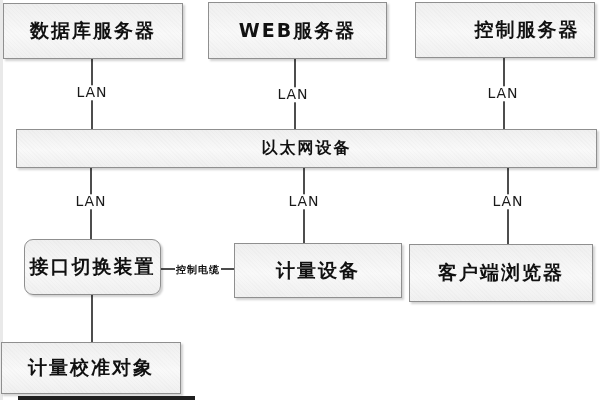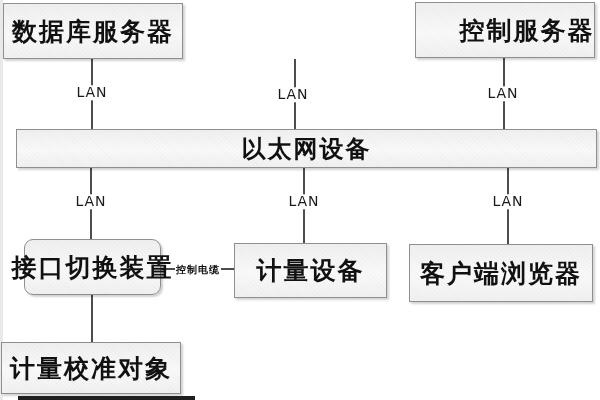--- a/index.html
+++ b/index.html
@@ -23,27 +23,27 @@
     border: 1px solid var(--box-border);
     background:
       repeating-linear-gradient(45deg, rgba(0,0,0,0.015) 0 1px, rgba(0,0,0,0) 1px 3px),
       linear-gradient(180deg, #efefef 0%, #f9f9f9 55%, #f0f0f0 100%);
     box-shadow: 2px 2px 2px rgba(0,0,0,0.18);
     display: flex;
     align-items: center;
     justify-content: center;
   }
   .node-label {
-    font-size: 25px;
+    font-size: 19px;
     font-weight: bold;
     color: var(--text);
     letter-spacing: 2px;
     white-space: nowrap;
   }
-  .node-ethernet .node-label { font-size: 24px; }
+  .node-ethernet .node-label { font-size: 16px; }
   .vline {
     position: absolute;
     width: 2px;
     background: var(--line);
   }
   .hline {
     position: absolute;
     height: 2px;
     background: var(--line);
   }
@@ -98,32 +98,35 @@
   <div class="vline" style="left:303px; top:168px; height:75px;"></div>
   <div class="vline" style="left:507px; top:168px; height:76px;"></div>
 
   <div class="vline" style="left:91px; top:295px; height:47px;"></div>
 
   <div class="hline" style="left:161px; top:268px; width:73px;"></div>
 
   <div class="node" style="left:3px; top:3px; width:180px; height:56px;">
     <span class="node-label">数据库服务器</span>
   </div>
+  <div class="node" style="left:208px; top:2px; width:179px; height:57px;">
+    <span class="node-label">WEB服务器</span>
+  </div>
   <div class="node" style="left:415px; top:2px; width:180px; height:56px;padding-left:44px;">
     <span class="node-label">控制服务器</span>
   </div>
 
   <div class="node node-ethernet" style="left:16px; top:129px; width:581px; height:39px;">
     <span class="node-label">以太网设备</span>
   </div>
 
   <div class="node" style="left:24px; top:239px; width:137px; height:56px;border-radius:9px;">
     <span class="node-label">接口切换装置</span>
   </div>
-  <div class="node" style="left:234px; top:243px; width:153px; height:55px;">
+  <div class="node" style="left:234px; top:243px; width:168px; height:55px;">
     <span class="node-label">计量设备</span>
   </div>
   <div class="node" style="left:409px; top:244px; width:184px; height:58px;align-items:center;">
     <span class="node-label">客户端浏览器</span>
   </div>
 
   <div class="node" style="left:1px; top:342px; width:180px; height:52px;">
     <span class="node-label">计量校准对象</span>
   </div>
 

